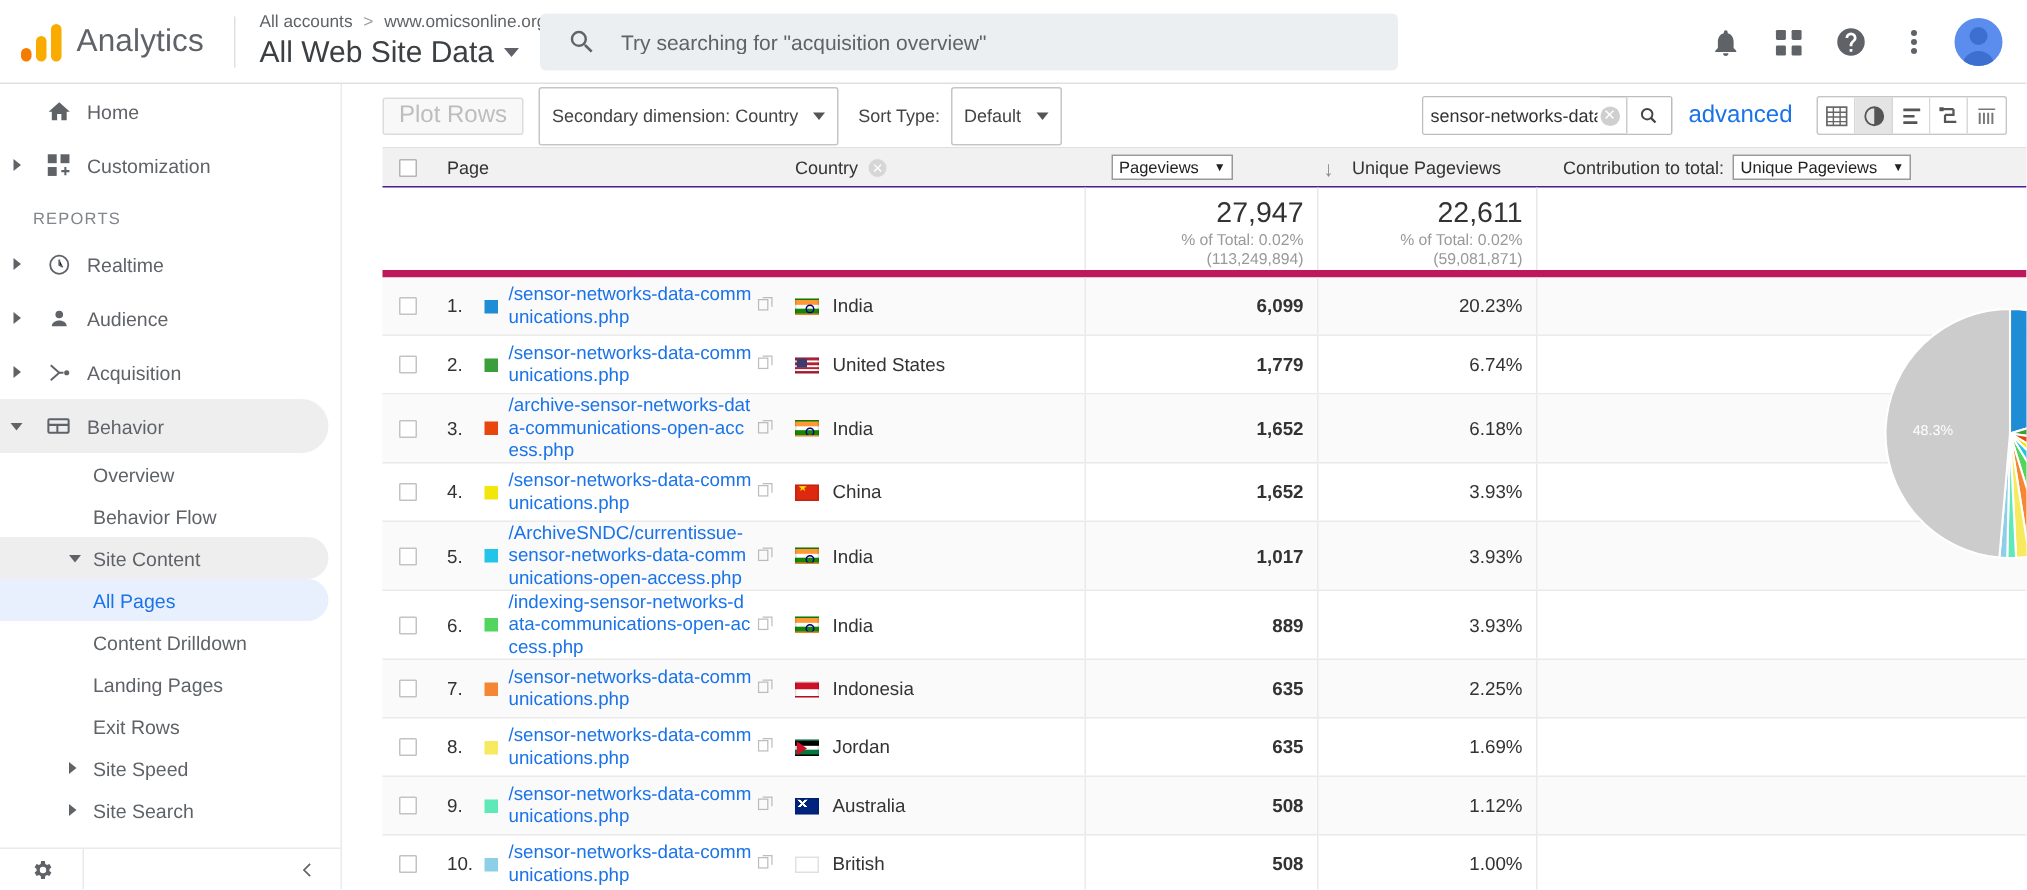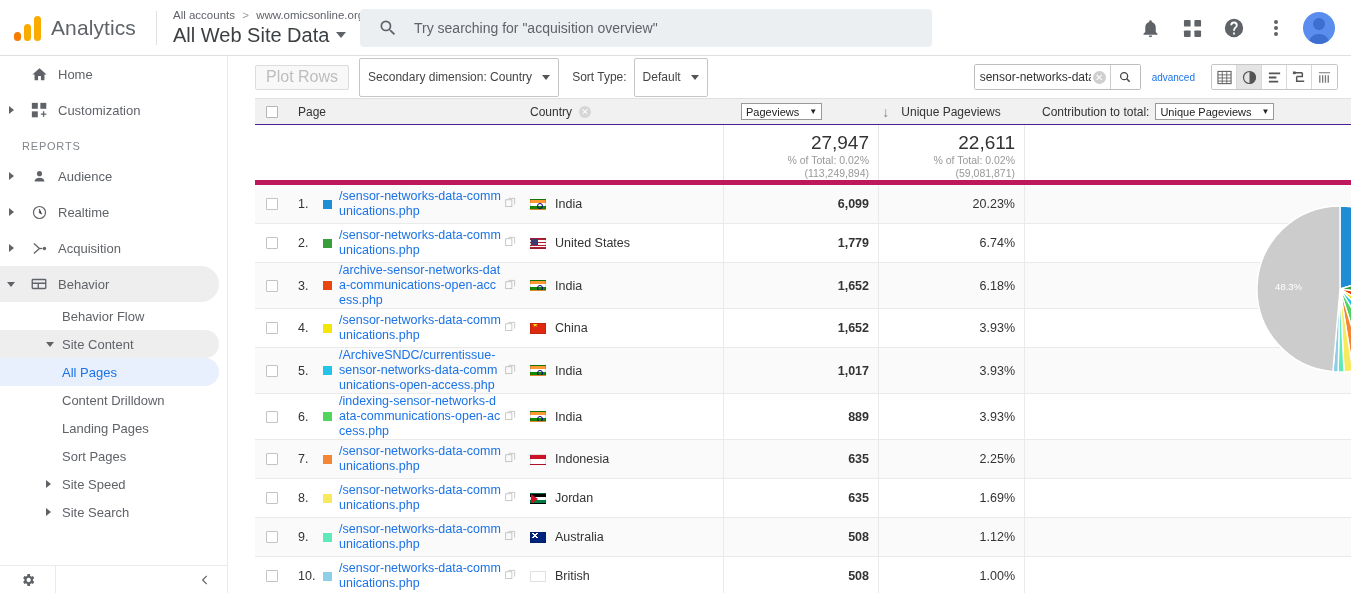--- a/index.html
+++ b/index.html
@@ -123,21 +123,21 @@
     font-size: 12px; color: #333; font-family: "Liberation Sans", sans-serif;
   }
   .clear-x {
     width: 13px; height: 13px; border-radius: 50%; background: #cfcfcf; color: #fff;
     font-size: 10px; line-height: 13px; text-align: center; margin-right: 4px; cursor: pointer;
   }
   .mag-btn {
     width: 30px; height: 24px; border-left: 1px solid #ccc; display: flex;
     align-items: center; justify-content: center; cursor: pointer; background: #fff;
   }
-  .advanced-link { color: #1a73e8; font-size: 10px; margin-left: 11px; cursor: pointer; }
+  .advanced-link { color: #1a73e8; font-size: 16px; margin-left: 11px; cursor: pointer; }
   .viewicons { display: flex; margin-left: 16px; border: 1px solid #c6c6c6; border-radius: 2px; overflow: hidden; }
   .vicon {
     width: 25px; height: 24px; display: flex; align-items: center; justify-content: center;
     background: #fff; border-right: 1px solid #d8d8d8; cursor: pointer;
   }
   .vicon:last-child { border-right: 0; }
   .vicon.on { background: #e4e4e4; }
 
   
   .tbl { position: absolute; left: 27px; top: 42px; width: 1096px; border-top: 1px solid #e0e0e0; }
@@ -292,38 +292,38 @@
   </div>
 
   <div class="reports-hdr">REPORTS</div>
 
   <div class="nav-item">
     <span class="nav-arrow">
         <span class="tri-right"></span>
       </span>
     <span class="nav-icon">
       <svg width="17" height="17" viewBox="0 0 24 24">
-          <circle cx="12" cy="8" r="3.6" fill="#5f6368"></circle>
-          <path fill="#5f6368" d="M5 19c0-3.3 3.1-5.4 7-5.4s7 2.1 7 5.4z"></path>
+          <path fill="none" stroke="#5f6368" stroke-width="1.7" d="M12 3.5a8.5 8.5 0 100 17 8.5 8.5 0 000-17z"></path>
+          <path stroke="#5f6368" stroke-width="1.7" d="M12 7v5.2l3.4 2"></path>
         </svg>
     </span>
-    <span class="nav-label">Audience</span>
+    <span class="nav-label">Realtime</span>
   </div>
 
   <div class="nav-item">
     <span class="nav-arrow">
         <span class="tri-right"></span>
       </span>
     <span class="nav-icon">
       <svg width="17" height="17" viewBox="0 0 24 24">
-          <path fill="none" stroke="#5f6368" stroke-width="1.7" d="M12 3.5a8.5 8.5 0 100 17 8.5 8.5 0 000-17z"></path>
-          <path stroke="#5f6368" stroke-width="1.7" d="M12 7v5.2l3.4 2"></path>
+          <circle cx="12" cy="8" r="3.6" fill="#5f6368"></circle>
+          <path fill="#5f6368" d="M5 19c0-3.3 3.1-5.4 7-5.4s7 2.1 7 5.4z"></path>
         </svg>
     </span>
-    <span class="nav-label">Realtime</span>
+    <span class="nav-label">Audience</span>
   </div>
 
   <div class="nav-item">
     <span class="nav-arrow">
         <span class="tri-right"></span>
       </span>
     <span class="nav-icon">
       <svg width="17" height="17" viewBox="0 0 24 24">
         <path fill="none" stroke="#5f6368" stroke-width="1.8" d="M4 5l8 7-8 7"></path>
         <circle cx="19" cy="12" r="2.4" fill="#5f6368"></circle>
@@ -340,39 +340,42 @@
     <span class="nav-icon">
       <svg width="18" height="18" viewBox="0 0 24 24">
         <rect x="3" y="6" width="18" height="12" rx="1" fill="none" stroke="#5f6368" stroke-width="1.8"></rect>
         <path stroke="#5f6368" stroke-width="1.8" d="M3 11h18M11 11v7"></path>
       </svg>
     </span>
     <span class="nav-label">Behavior</span>
   </div>
 
   <div class="sub-item">
+    <span>Overview</span>
+  </div>
+  <div class="sub-item">
     <span>Behavior Flow</span>
   </div>
   <div class="sub-item group expanded">
     <span class="nav-arrow">
         <span class="tri-down"></span>
       </span>
     <span>Site Content</span>
   </div>
   <div class="sub-item sel">
     <span>All Pages</span>
   </div>
   <div class="sub-item">
     <span>Content Drilldown</span>
   </div>
   <div class="sub-item">
     <span>Landing Pages</span>
   </div>
   <div class="sub-item">
-    <span>Sort Pages</span>
+    <span>Exit Rows</span>
   </div>
   <div class="sub-item group">
     <span class="nav-arrow">
         <span class="tri-right"></span>
       </span>
     <span>Site Speed</span>
   </div>
   <div class="sub-item group">
     <span class="nav-arrow">
         <span class="tri-right"></span>

